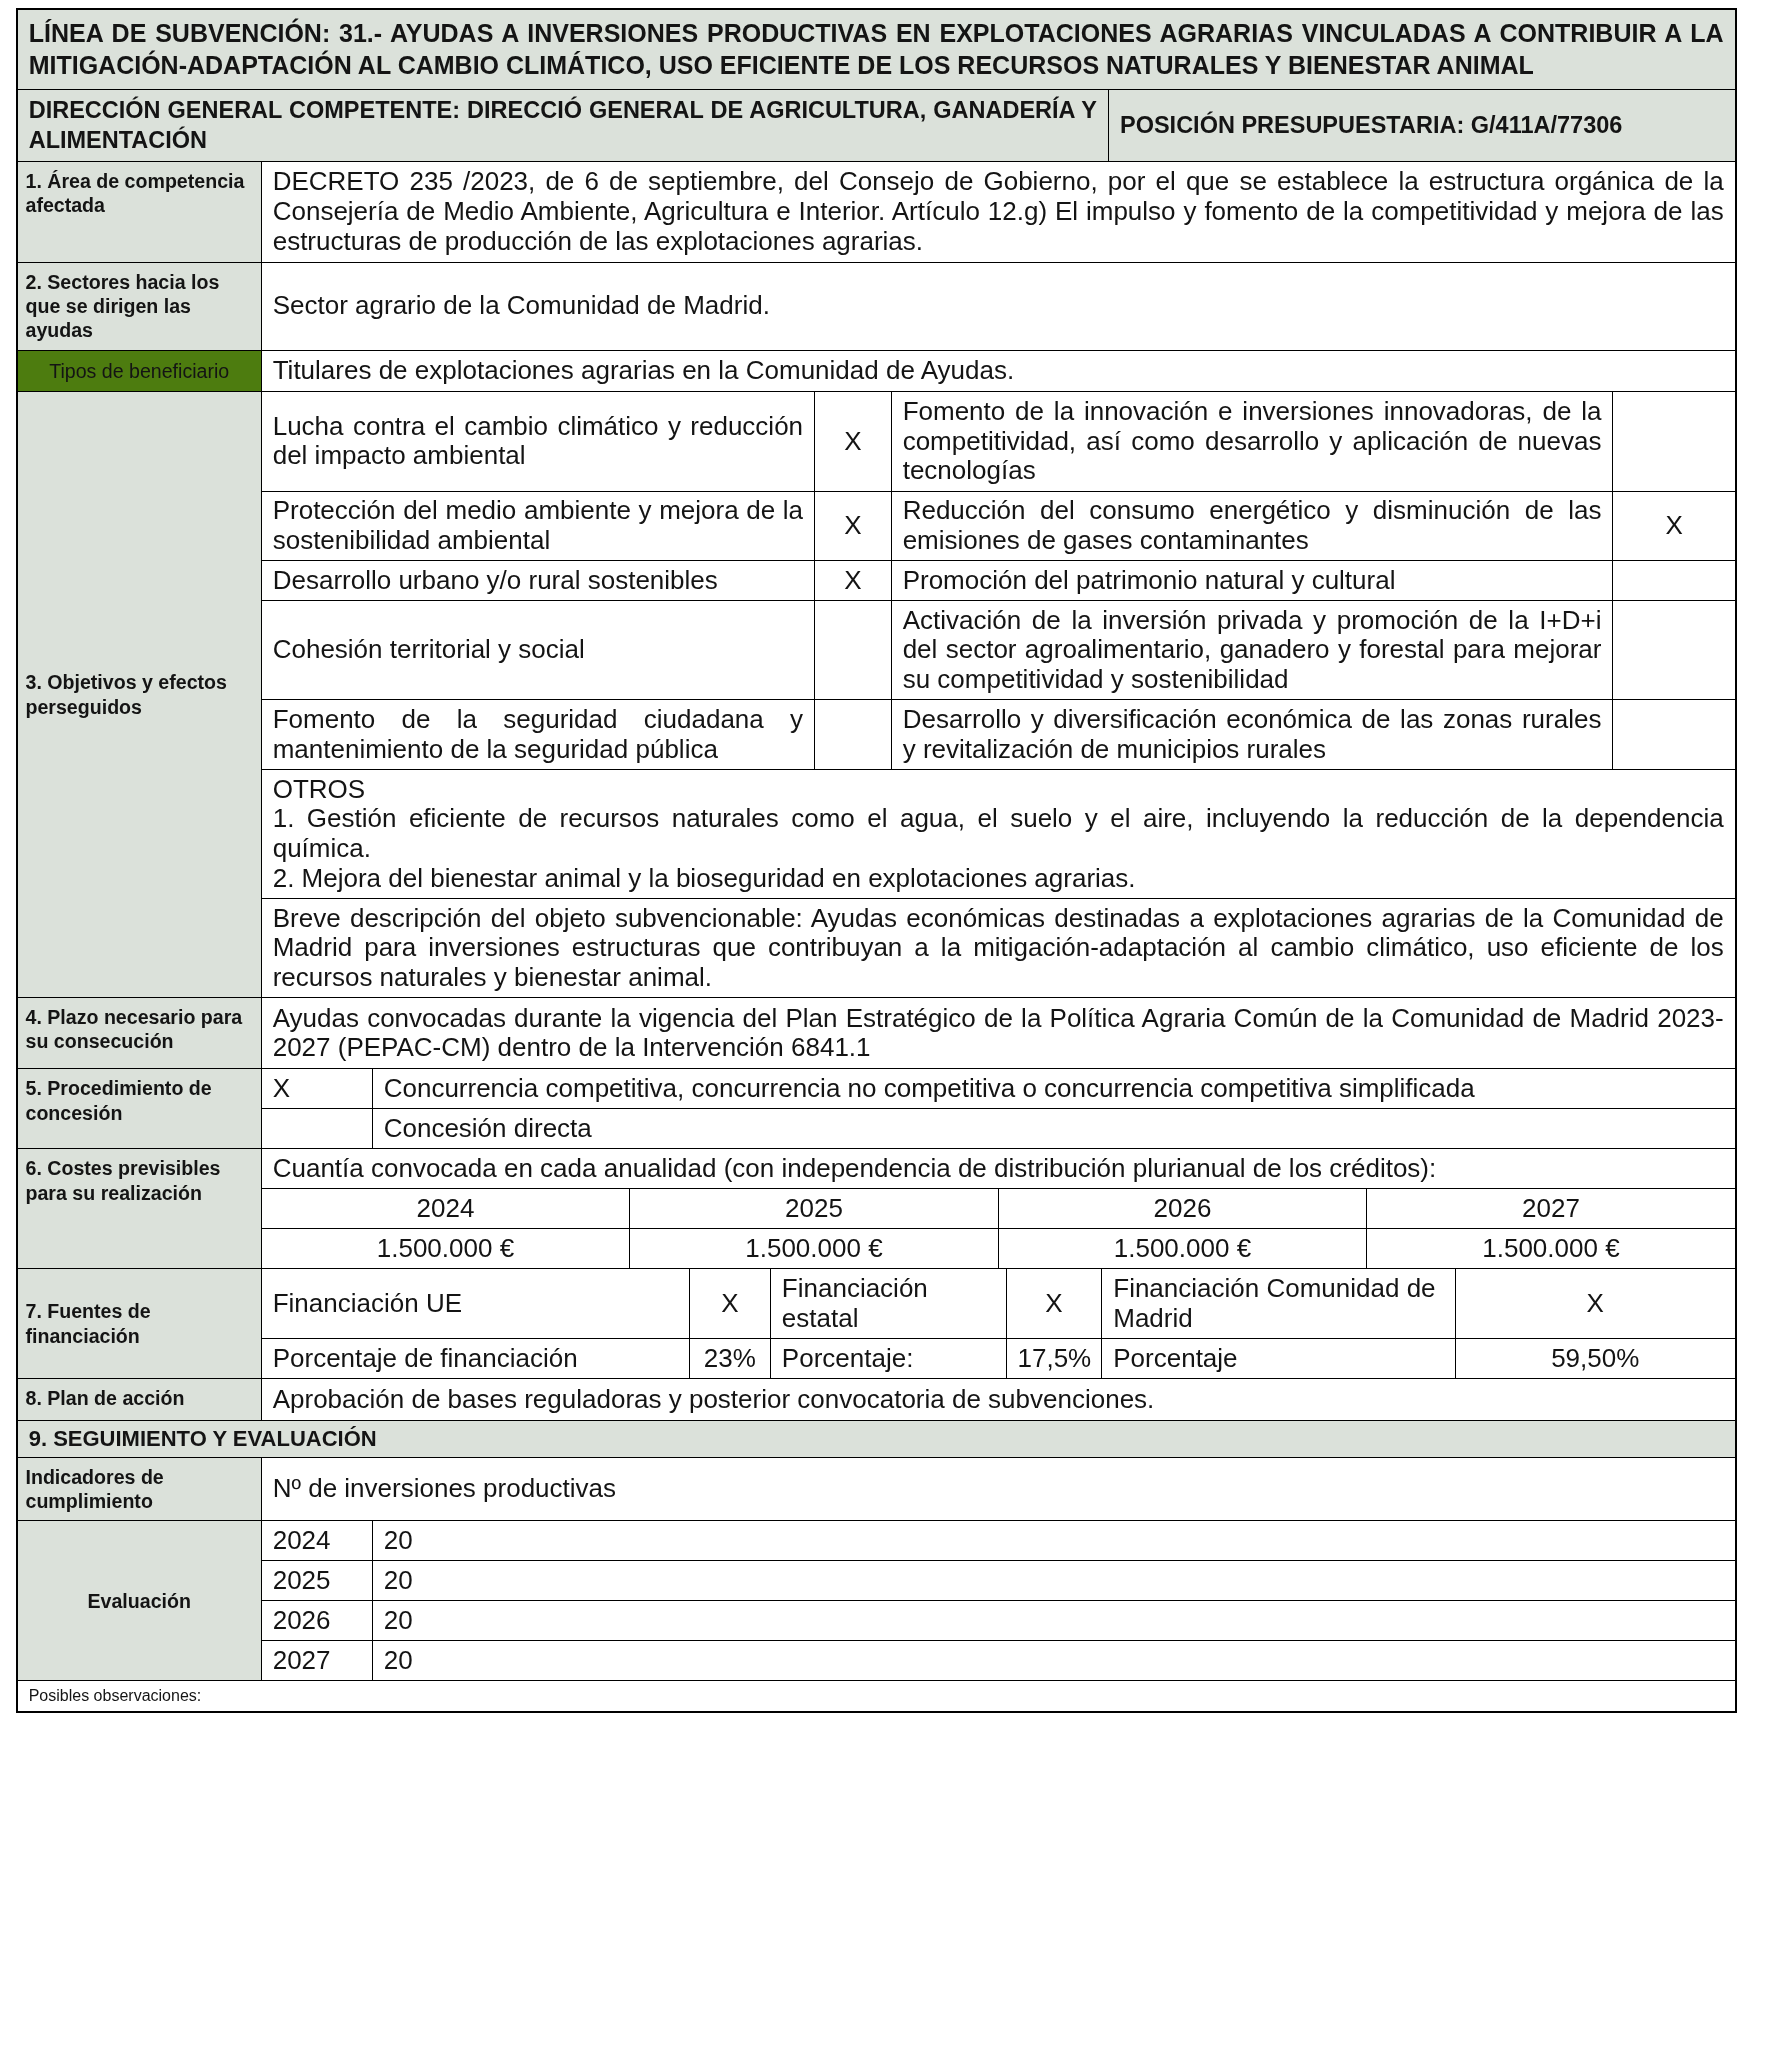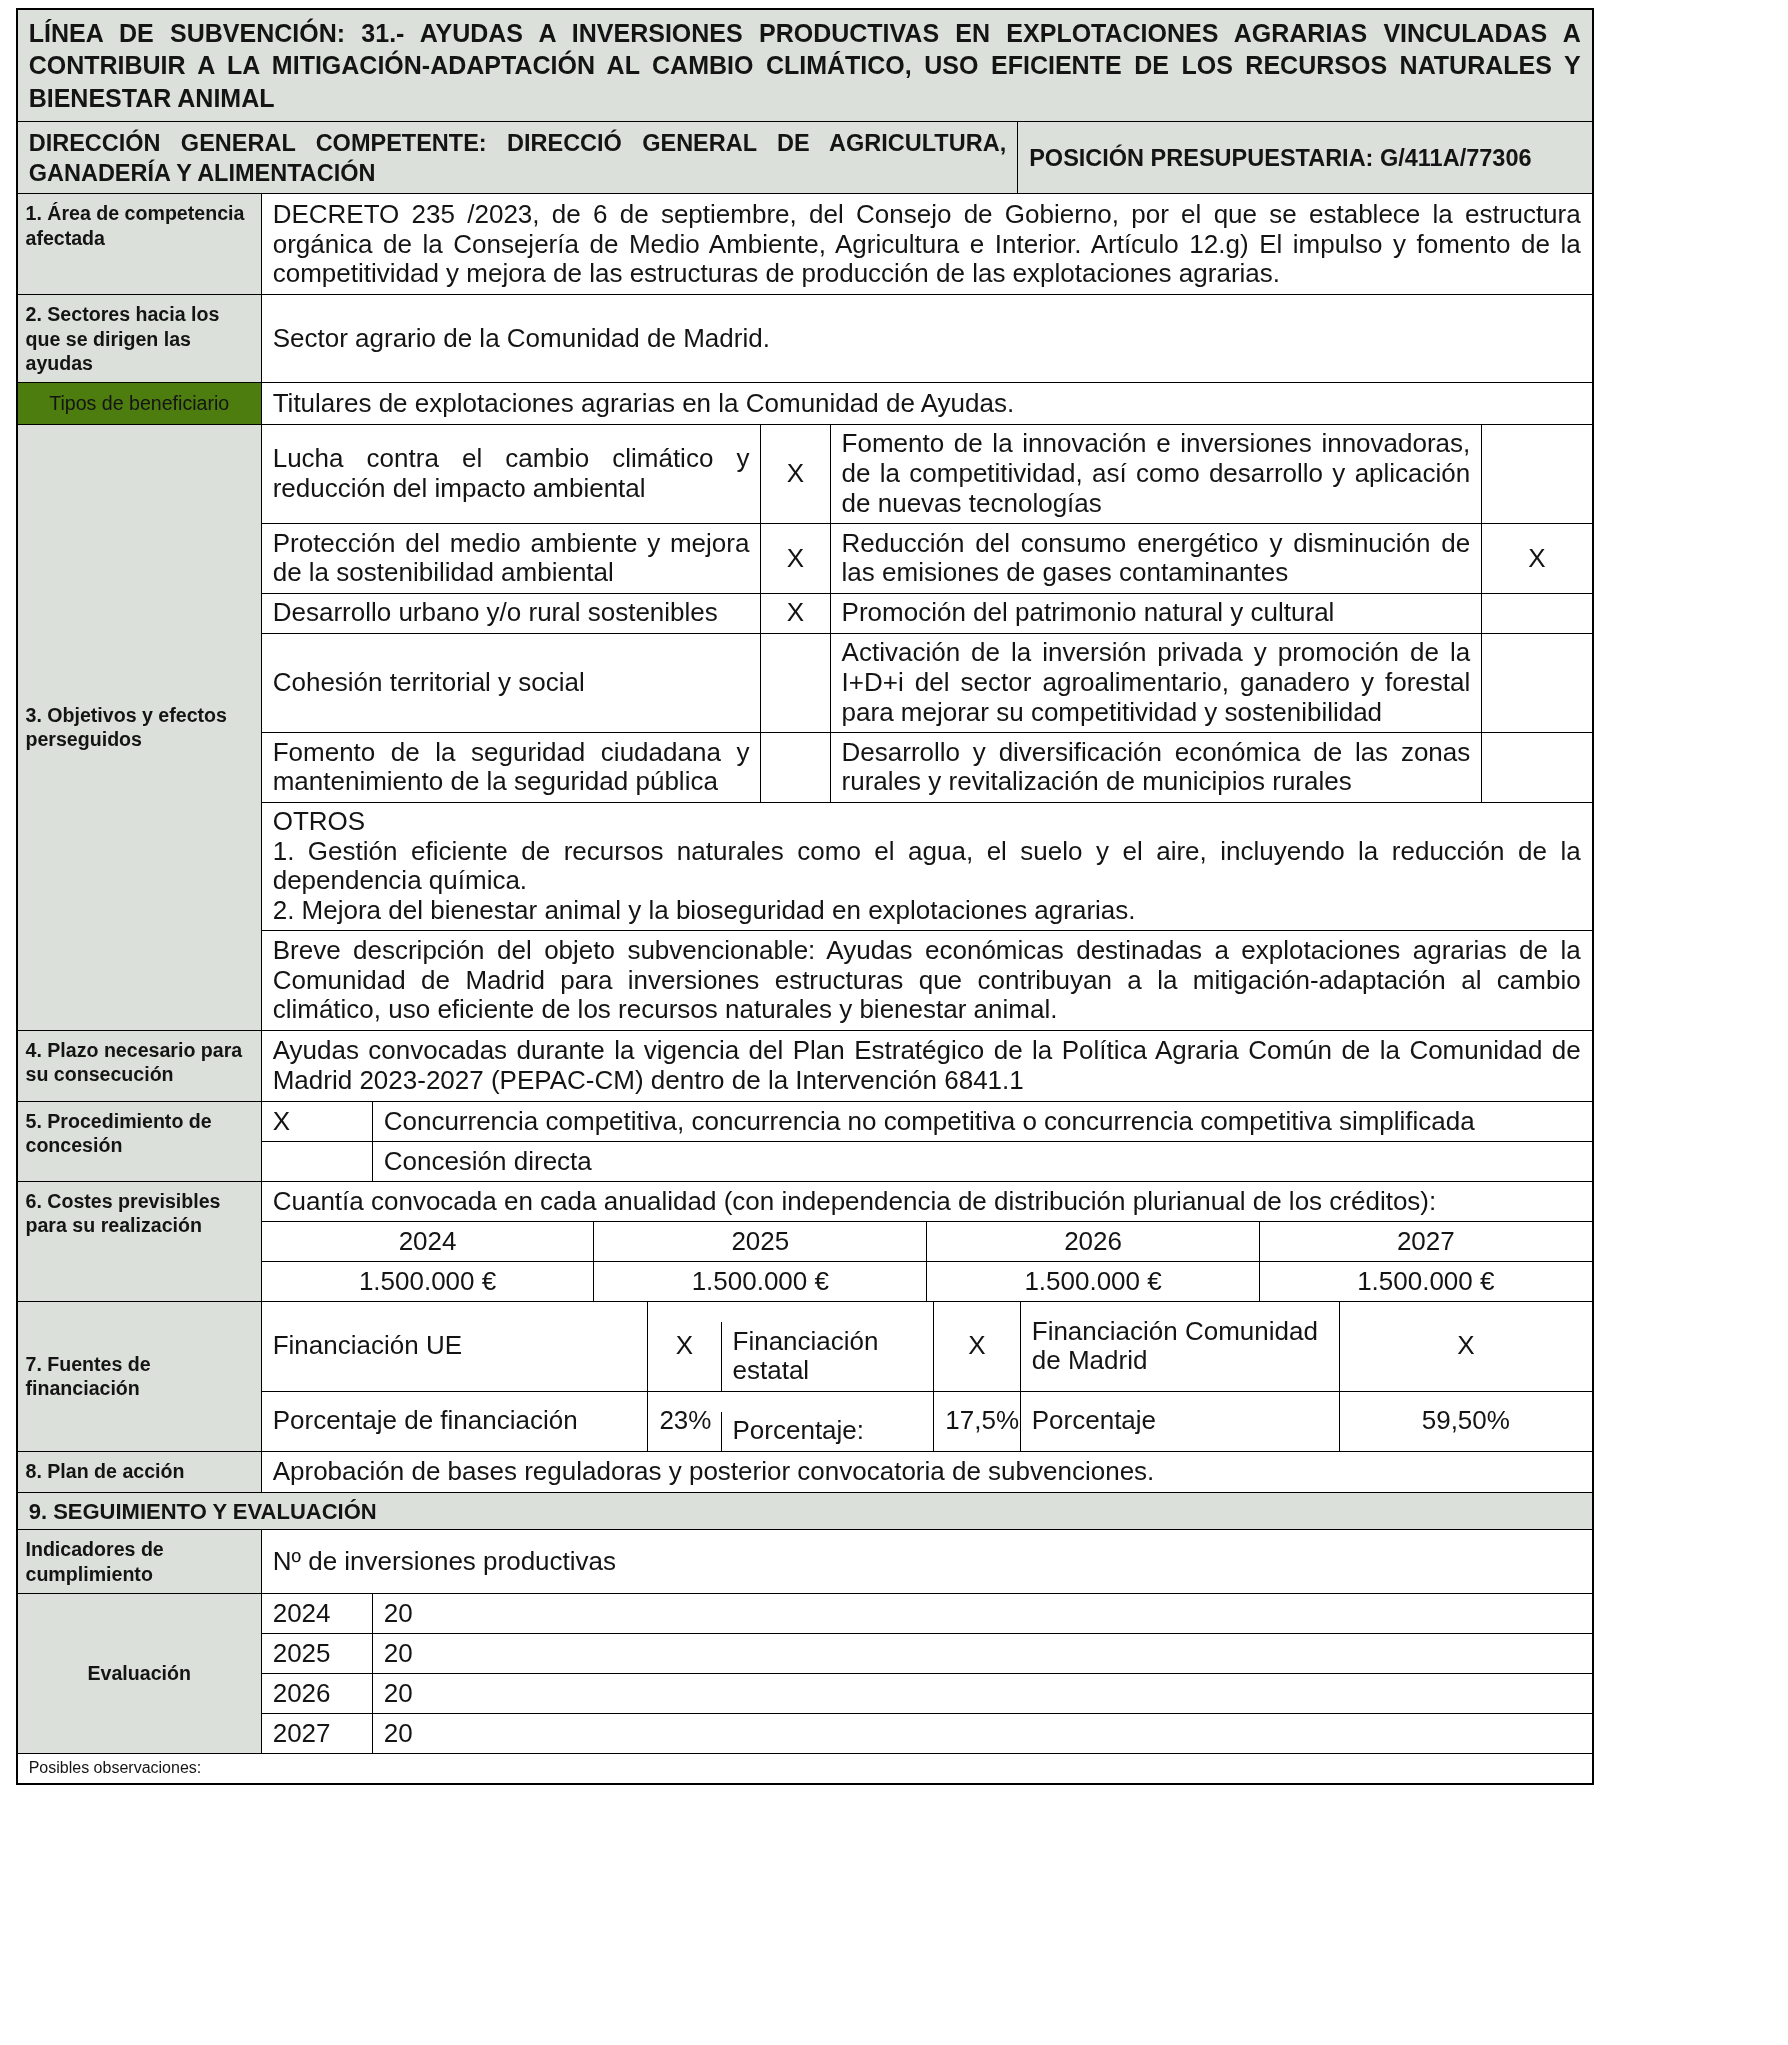--- a/index.html
+++ b/index.html
@@ -2,21 +2,21 @@
 <html style="--shade: #dbe1da;font-size:12.5px"><head>
 <meta charset="utf-8">
 <style>
   * { box-sizing: border-box; }
   html, body { margin: 0; padding: 0; }
   body {
     width: 1789px; height: 2046px; background: #ffffff;
     font-family: "Liberation Sans", "DejaVu Sans", sans-serif;
     color: #141414; font-size: 26px; line-height: 1.14;
   }
-  .doc { margin: 7.8px 15.7px 0 15.7px; width: 1578px; border: 2.3px solid #000; }
+  .doc { margin: 7.8px 15.7px 0 15.7px; width: 1721px; border: 2.3px solid #000; }
   .row { display: flex; align-items: stretch; }
   .row + .row { border-top: 1.6px solid #000; }
   .cell { padding: 5.5px 11px; min-width: 0; }
   .cell + .cell { border-left: 1.6px solid #000; }
   .w100 { flex: 1 1 100%; }
   .shade { background: var(--shade, #dbe1da); }
   .just { text-align: justify; }
   .center { text-align: center; }
   .vc { display: flex; flex-direction: column; justify-content: center; }
   .label {
@@ -42,21 +42,21 @@
   .ob-r { flex: 0 0 49%; }
   .ob-m2 { flex: 1 1 auto; }
   
   .pc-m { flex: 0 0 110px; }
   .pc-t { flex: 1 1 auto; }
   
   .cs-q { flex: 1 1 0; }
   
   .fu-c1 { flex: 0 0 29%; }
   .fu-m1 { flex: 0 0 5.5%; }
-  .fu-c2 { flex: 0 0 16%; margin-top: 20px; }
+  .fu-c2 { flex: 0 0 16%; }
   .fu-m2 { flex: 0 0 6.5%; }
   .fu-c3 { flex: 0 0 24%; }
   .fu-m3 { flex: 1 1 auto; }
   
   .ev-y { flex: 0 0 110px; }
   .ev-v { flex: 1 1 auto; }
   .otros-line { text-align: justify; }
 </style>
 </head>
 <body>

